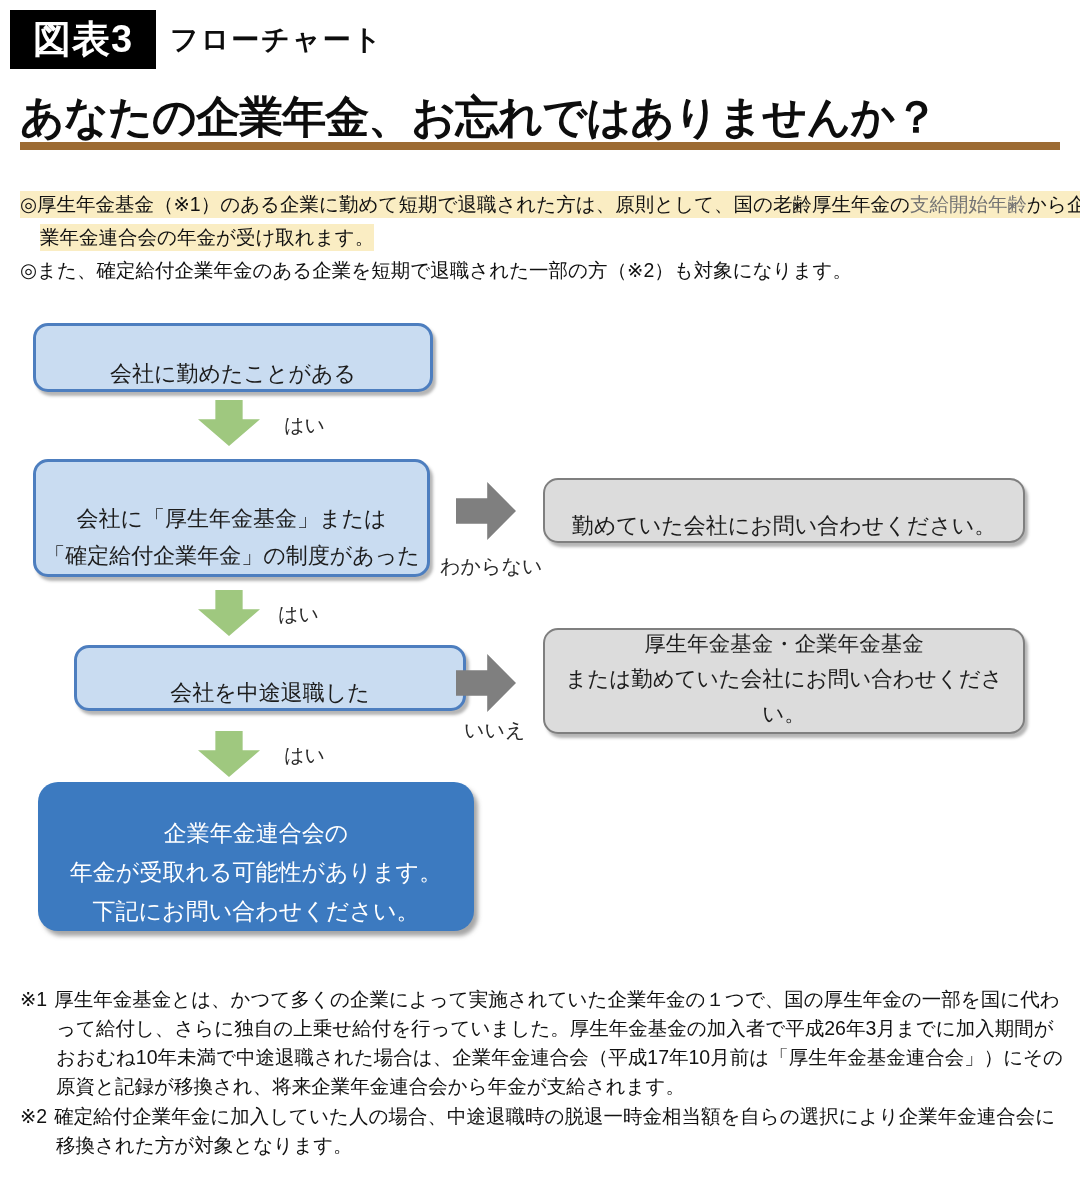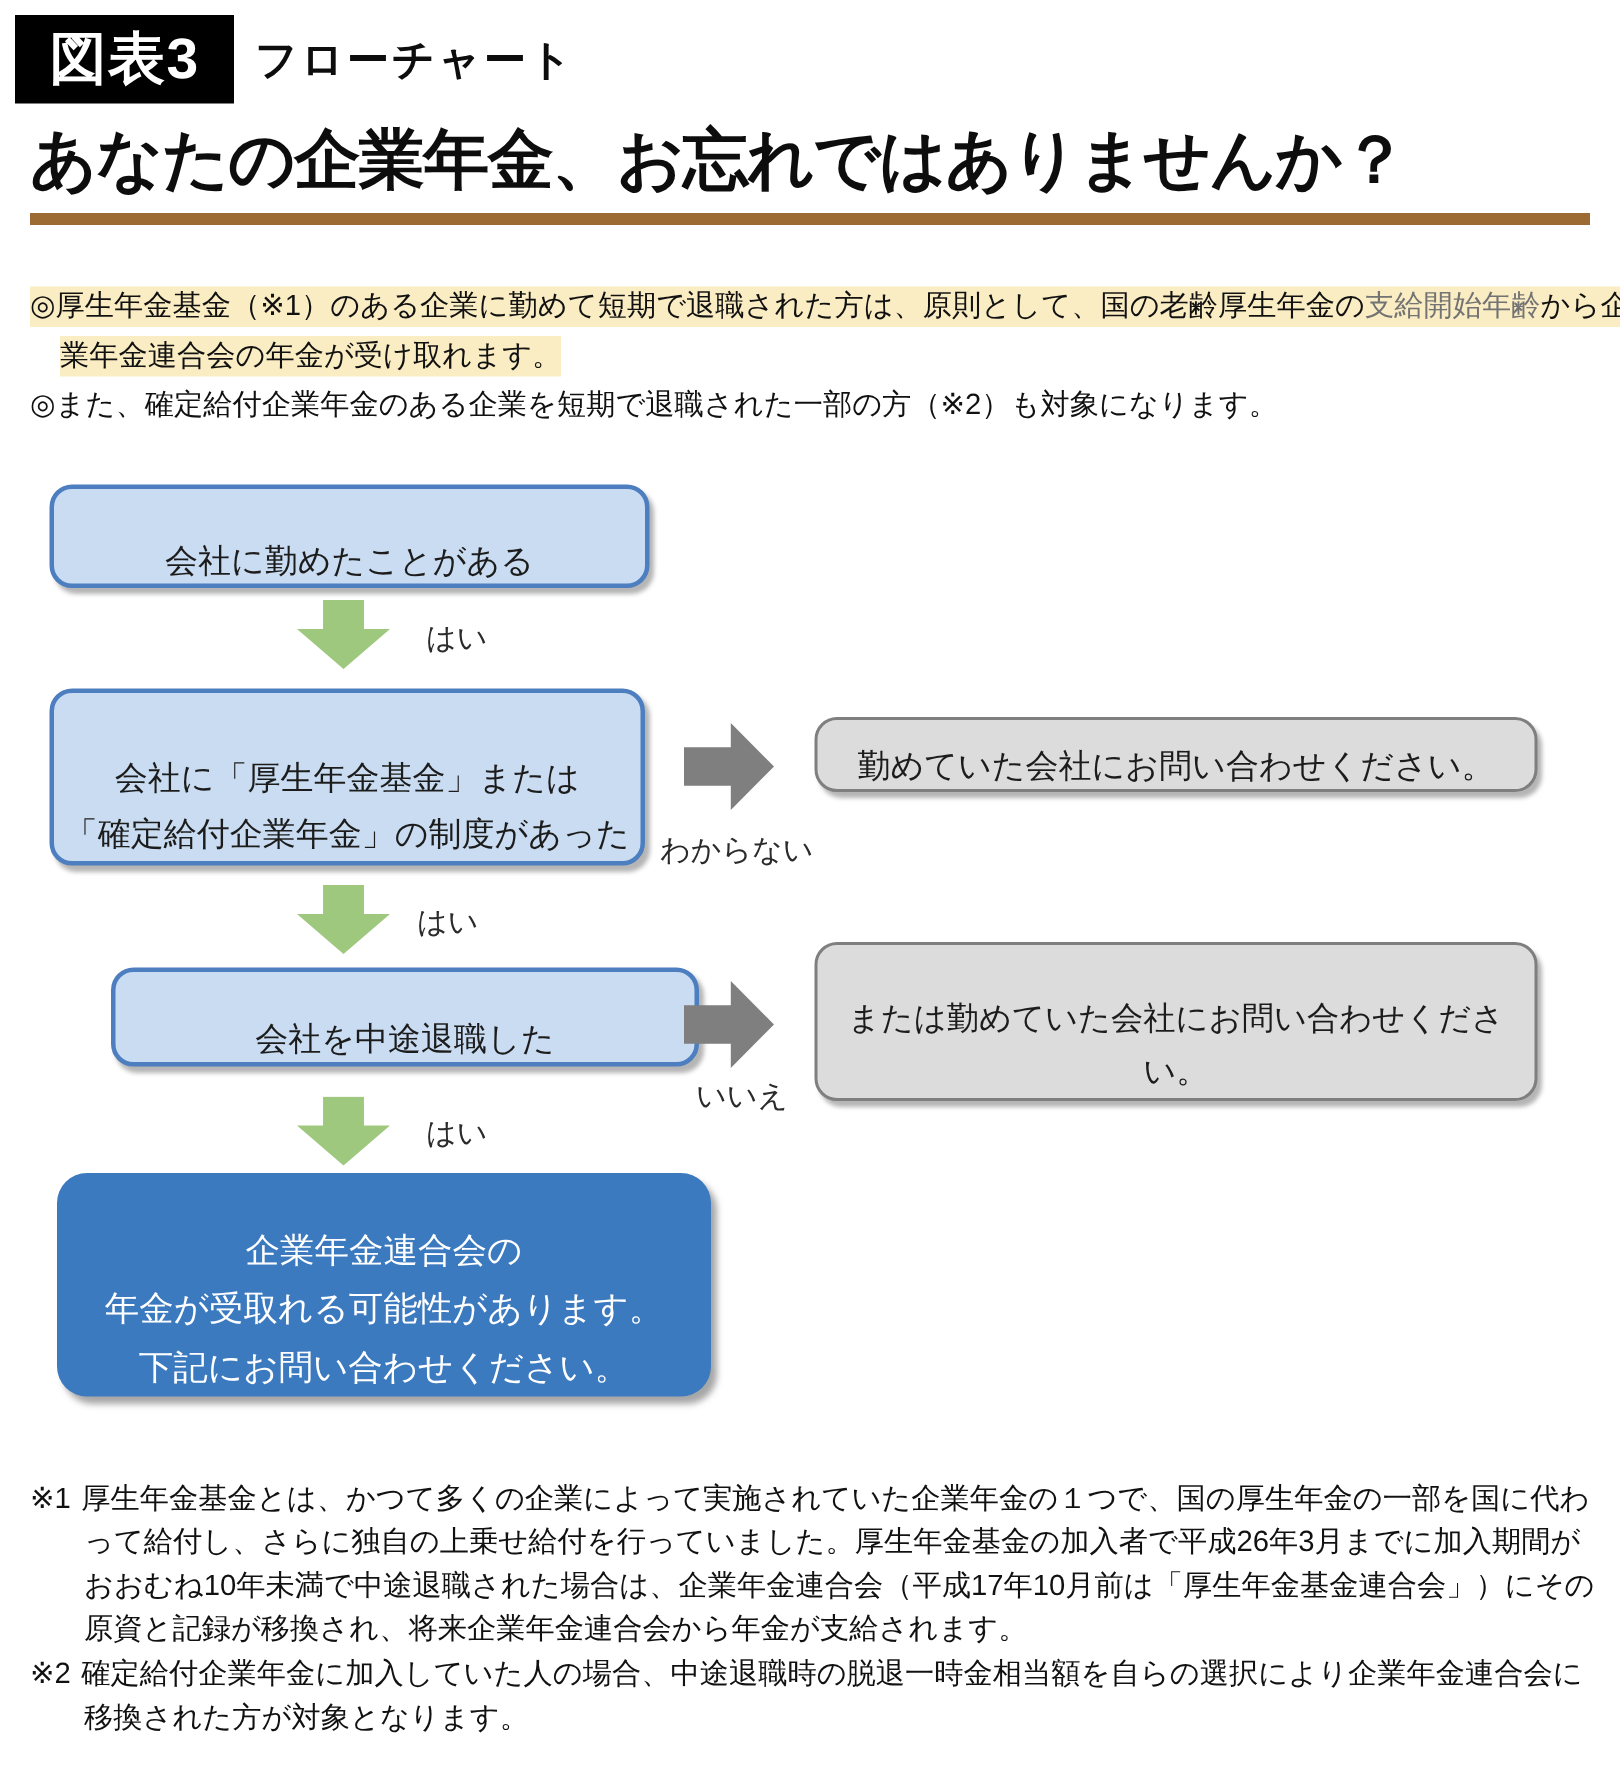--- a/index.html
+++ b/index.html
@@ -10,21 +10,21 @@
   .badge {
     position:absolute; left:10px; top:10px; width:146px; height:59px;
     background:#000; color:#fff; display:flex; align-items:center; justify-content:center;
     font-size:38px; font-weight:bold; letter-spacing:1px;
   }
   .kicker {
     position:absolute; left:170px; top:10px; height:59px; display:flex; align-items:center;
     font-size:28px; font-weight:bold; color:#0d0d0d; letter-spacing:2px;
   }
   .title {
-    position:absolute; left:20px; top:77px; width:1040px;
+    position:absolute; left:20px; top:88px; width:1040px;
     font-size:44px; font-weight:bold; color:#0d0d0d; letter-spacing:-1px; white-space:nowrap;
   }
   .rule { position:absolute; left:20px; top:142px; width:1040px; height:8px; background:#9c6b33; }
 
   
   .intro { position:absolute; left:20px; top:188px; width:1052px; font-size:19.5px; color:#111; }
   .intro p { line-height:33px; white-space:nowrap; }
   .intro .indent { padding-left:20px; }
   .hl { background:#faedc3; padding:2px 0 3px 0; }
   .link { color:#737373; }
@@ -43,21 +43,21 @@
     background:#dcdcdc; border:2px solid #7f7f7f;
     box-shadow:3px 4px 3px rgba(90,90,90,0.45);
   }
   .result {
     background:#3c7ac0; color:#ffffff; border:none; border-radius:20px;
     box-shadow:4px 5px 4px rgba(80,80,80,0.5);
   }
   .q1 { left:33px; top:5px;   width:400px; height:69px; font-size:22px; }
   .q2 { left:33px; top:141px; width:397px; height:118px; font-size:22px; line-height:37px; }
   .q3 { left:33px; top:327px; width:392px; height:66px; font-size:22px;margin-left:41px; }
-  .s1 { left:543px; top:160px; width:482px; height:50px;  font-size:22px; }
+  .s1 { left:543px; top:160px; width:482px; height:65px;  font-size:22px; }
   .s2 { left:543px; top:310px; width:482px; height:106px; font-size:21.5px; line-height:35px; }
   .rs { left:38px; top:464px; width:436px; height:149px; font-size:23px; line-height:39px; }
 
   .arrow-down {
     position:absolute; width:62px; height:46px; background:#9fc87f;
     clip-path:polygon(28% 0%, 72% 0%, 72% 42%, 100% 42%, 50% 100%, 0% 42%, 28% 42%);
     filter:drop-shadow(2px 3px 1px rgba(100,100,100,0.5));
   }
   .arrow-right {
     position:absolute; width:60px; height:58px; background:#7f7f7f;
@@ -122,20 +122,21 @@
     <div class="alabel l-yes2">はい</div>
 
     <div class="fbox blue q3">
       <span>会社を中途退職した</span>
     </div>
 
     <div class="arrow-right r2"></div>
     <div class="alabel l-no">いいえ</div>
 
     <div class="fbox gray s2">
+      <span>厚生年金基金・企業年金基金</span>
       <span>または勤めていた会社にお問い合わせください。</span>
     </div>
 
     <div class="arrow-down a3"></div>
     <div class="alabel l-yes3">はい</div>
 
     <div class="fbox result rs">
       <span>企業年金連合会の</span>
       <span>年金が受取れる可能性があります。</span>
       <span>下記にお問い合わせください。</span>

